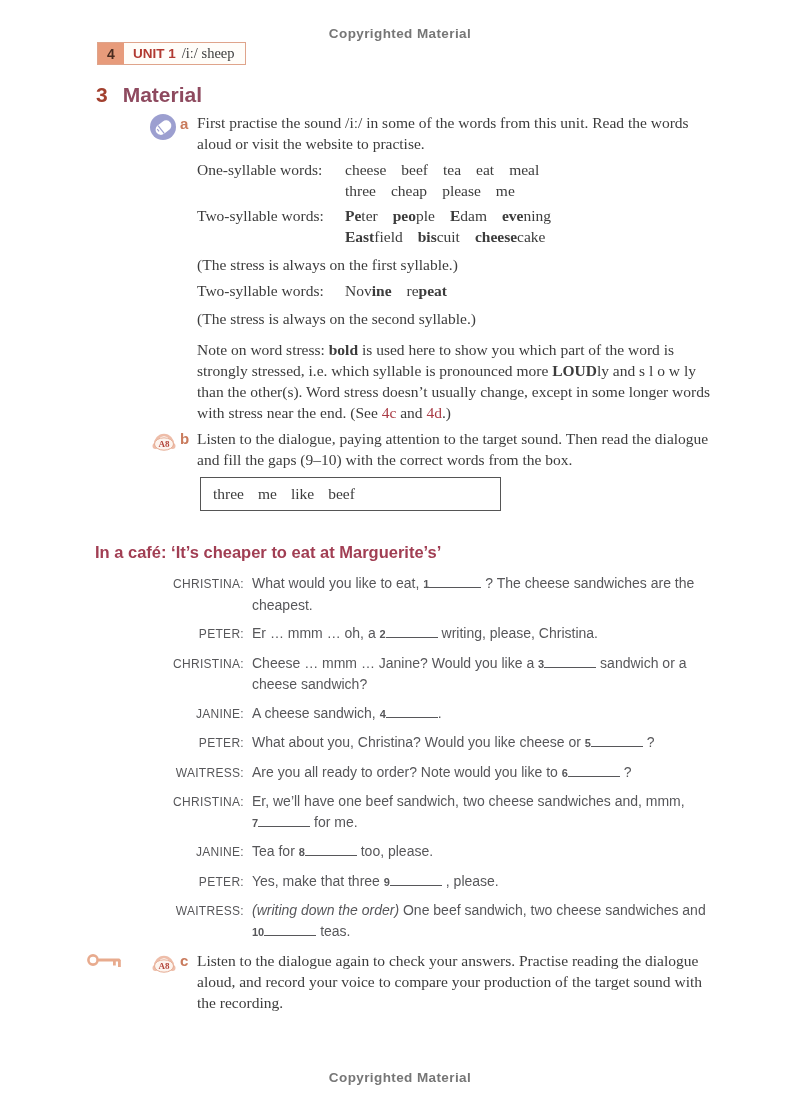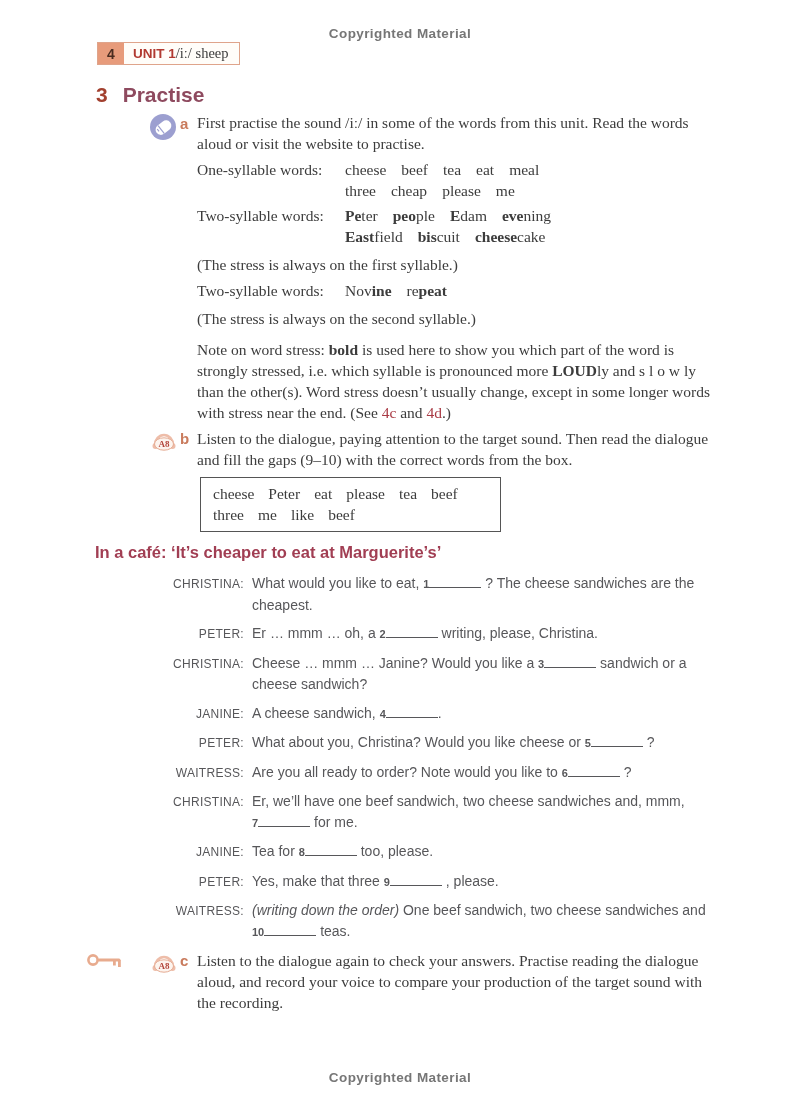--- a/index.html
+++ b/index.html
@@ -21,21 +21,21 @@
   .unit-tab {
     position:absolute; left:97px; top:42px; display:flex; height:23px;
     border:1px solid #dfa48b; background:#fffdf9;
   }
   .unit-tab .pagenum {
     background:#e79b7b; color:#4a2c20; font-weight:bold; width:26px;
     display:flex; align-items:center; justify-content:center;
     font-size:14px; font-family:"Liberation Sans", sans-serif;
   }
   .unit-tab .unit-label {
-    display:flex; align-items:center; padding:0 10px 0 9px; font-size:14.5px; 
+    display:flex; align-items:center; padding:0 10px 0 9px; font-size:14.5px; gap:6px;
   }
   .unit-tab .unit-name {
     color:#b13a31; font-weight:bold; font-family:"Liberation Sans", sans-serif; font-size:13.5px;
   }
   .unit-tab .unit-sound { color:#3c3c3c; }
 
   .section-heading { position:absolute; left:96px; top:83px; font-family:"Liberation Sans", sans-serif; }
   .section-heading .num { color:#a2402f; font-weight:bold; font-size:21px; margin-right:15px; }
   .section-heading .title { color:#8e4a5f; font-size:21px; font-weight:600; }
 
@@ -99,21 +99,21 @@
 
   <div class="unit-tab">
     <div class="pagenum">4</div>
     <div class="unit-label">
       <span class="unit-name">UNIT 1</span>
       <span class="unit-sound">/iː/ sheep</span>
     </div>
   </div>
 
   <div class="section-heading">
-    <span class="num">3</span><span class="title">Practise</span>
+    <span class="num">3</span><span class="title">Material</span>
   </div>
 
   <svg class="abs-icon" style="left:149px; top:113px;" width="28" height="28" viewBox="0 0 28 28">
     <circle cx="14" cy="14" r="13" fill="#9c9fd0"></circle>
     <g transform="rotate(-38 14 14)">
       <rect x="5.5" y="9.5" width="17" height="10.5" rx="5.2" ry="5" fill="#ffffff"></rect>
       <line x1="11" y1="9.8" x2="11" y2="20" stroke="#9c9fd0" stroke-width="1.2"></line>
       <line x1="8.2" y1="12" x2="8.2" y2="15" stroke="#9c9fd0" stroke-width="1.2"></line>
     </g>
   </svg>
@@ -157,21 +157,20 @@
     <circle cx="5.5" cy="18" r="3" fill="#eebda9"></circle>
     <circle cx="22.5" cy="18" r="3" fill="#eebda9"></circle>
     <ellipse cx="14" cy="16" rx="9.5" ry="6.2" fill="#fdf4ee" stroke="#e5ab92" stroke-width="1"></ellipse>
     <text x="14" y="19" text-anchor="middle" font-family="Liberation Serif, serif" font-size="9" font-weight="bold" fill="#b2453a">A8</text>
   </svg>
   <span class="ex-letter" style="left:180px; top:430px;">b</span>
 
   <div class="part-text part-b">
     <p>Listen to the dialogue, paying attention to the target sound. Then read the dialogue and fill the gaps (9–10) with the correct words from the box.</p>
     <div class="word-box" id="word-box">
-        <div class="box-row"><span class="word">cheese</span><span class="word">Peter</span><span class="word">eat</span><span class="word">please</span><span class="word">tea</span><span class="word">beef</span></div>
         <div class="box-row"><span class="word">three</span><span class="word">me</span><span class="word">like</span><span class="word">beef</span></div>
       </div>
   </div>
 
   <div class="cafe-heading">In a café: ‘It’s cheaper to eat at Marguerite’s’</div>
 
   <div class="dialogue" id="dialogue-list">
       <div class="d-row">
         <div class="d-speaker">CHRISTINA:</div>
         <div class="d-text"><span>What would you like to eat, </span><span class="gap"><span class="gapnum">1</span><span class="gapline"></span></span><span> ? The cheese sandwiches are the cheapest.</span></div>

